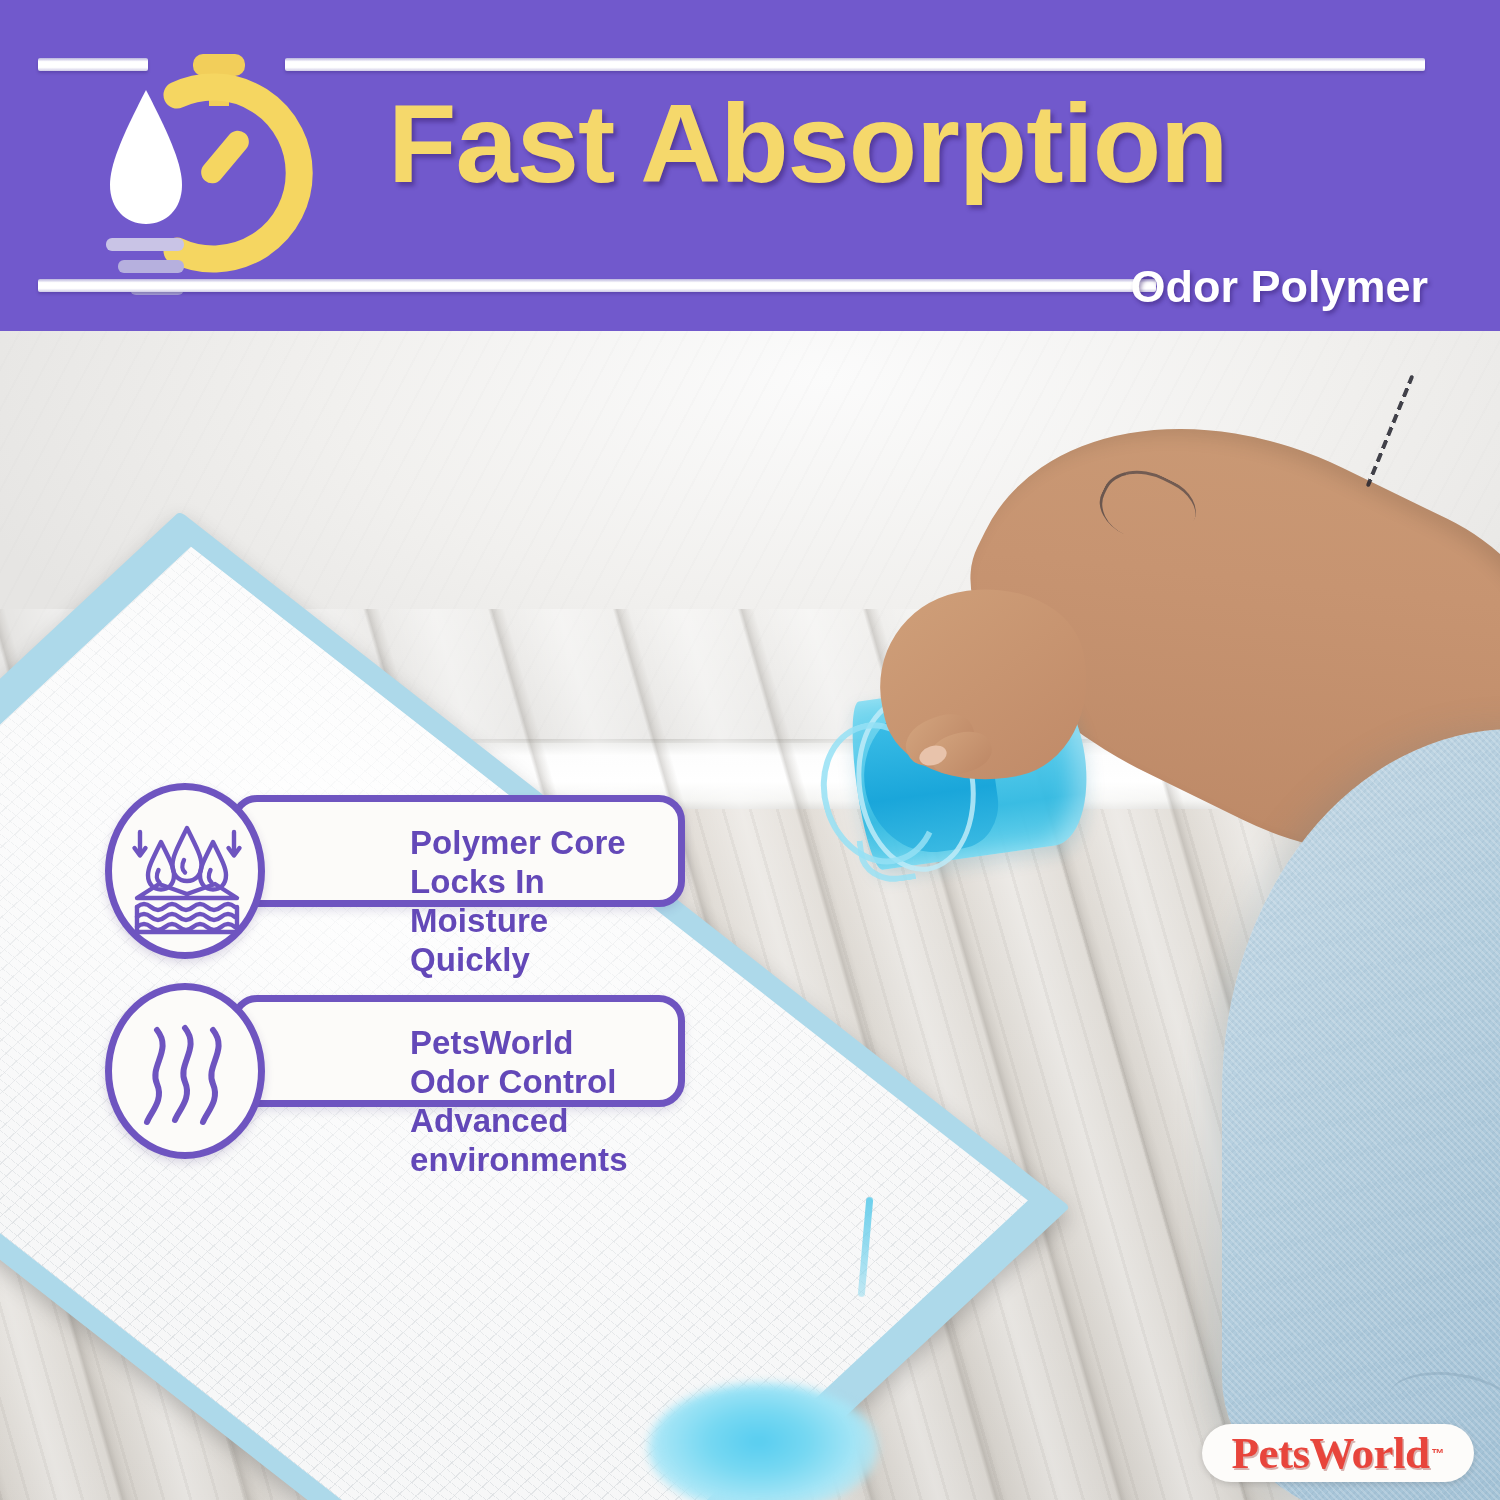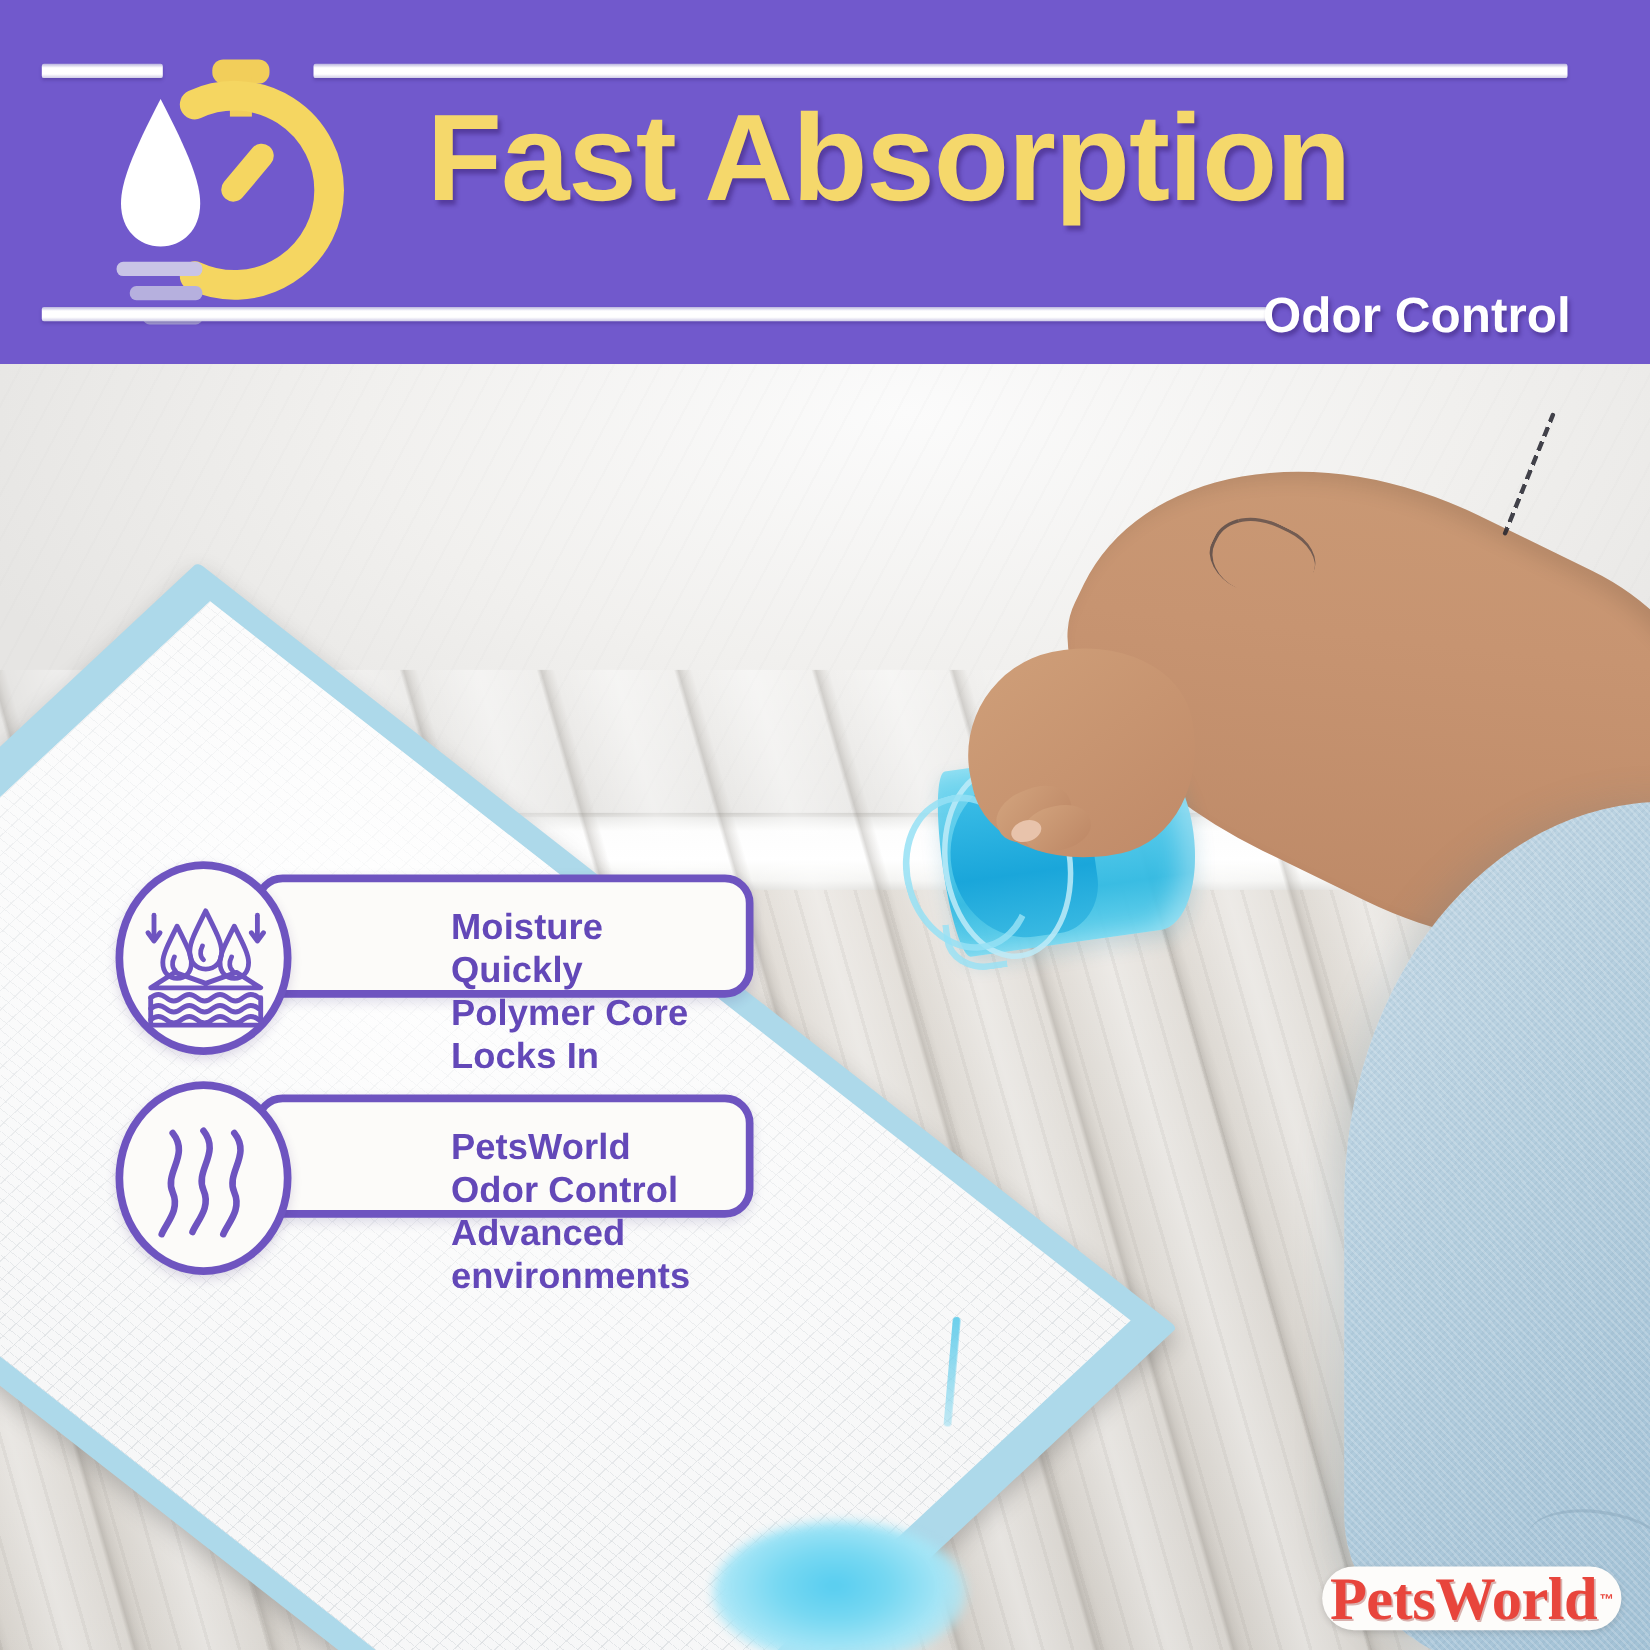--- a/index.html
+++ b/index.html
@@ -252,21 +252,21 @@
   
   .logo{
     position:absolute;left:1202px;top:1424px;
     width:272px;height:58px;
     background:#FDFCFA;border-radius:29px;
     box-shadow:0 2px 6px rgba(0,0,0,.14);
     display:flex;align-items:center;justify-content:center;
   }
   .logo-text{
     font-family:"Liberation Serif",serif;
-    font-weight:bold;font-size:55px;color:#E8453C;
+    font-weight:bold;font-size:45px;color:#E8453C;
     letter-spacing:-.5px;
     text-shadow:1.5px 1.5px 0 rgba(150,40,35,.35);
   }
   .logo-tm{
     font-family:"Liberation Sans",sans-serif;
     font-size:13px;color:#E8453C;vertical-align:super;font-weight:bold;
     margin-left:2px;
   }
 </style>
 </head>
@@ -294,21 +294,21 @@
 
         <rect x="28" y="190" width="78" height="13" rx="6" fill="#C9C4E6"></rect>
         <rect x="40" y="212" width="66" height="13" rx="6" fill="#B6B0DE"></rect>
         <rect x="52" y="234" width="54" height="13" rx="6" fill="#A8A2D7"></rect>
       </svg>
     </div>
 
     <div class="headline">Fast Absorption</div>
 
     <div class="rule rule-bottom"></div>
-    <div class="subhead">Odor Control</div>
+    <div class="subhead">Odor Polymer</div>
   </div>
 
   <div class="photo">
 
     <div class="wall"></div>
     <div class="baseboard-lip"></div>
     <div class="baseboard"></div>
     <div class="floor"></div>
 
     <div class="pad-wrap">
@@ -336,22 +336,22 @@
     <div class="thumbnail"></div>
 
     <div class="stream"></div>
 
     <div class="knee"></div>
     <div class="knee-seam"></div>
 
     <div class="badge badge-1">
       <div class="badge-pill">
         <div class="badge-text">
+          <div>Polymer Core Locks In</div>
           <div>Moisture Quickly</div>
-          <div>Polymer Core Locks In</div>
         </div>
       </div>
       <div class="badge-circle">
         <div class="badge-ico">
           <svg viewBox="0 0 112 118" width="112" height="118">
             <g fill="none" stroke="#6E54C0" stroke-width="4.4" stroke-linecap="round" stroke-linejoin="round">
 
               <path d="M9 14 V36"></path>
                 <path d="M3.5 30 L9 37.5 L14.5 30"></path>
               <path d="M103 14 V36"></path>

